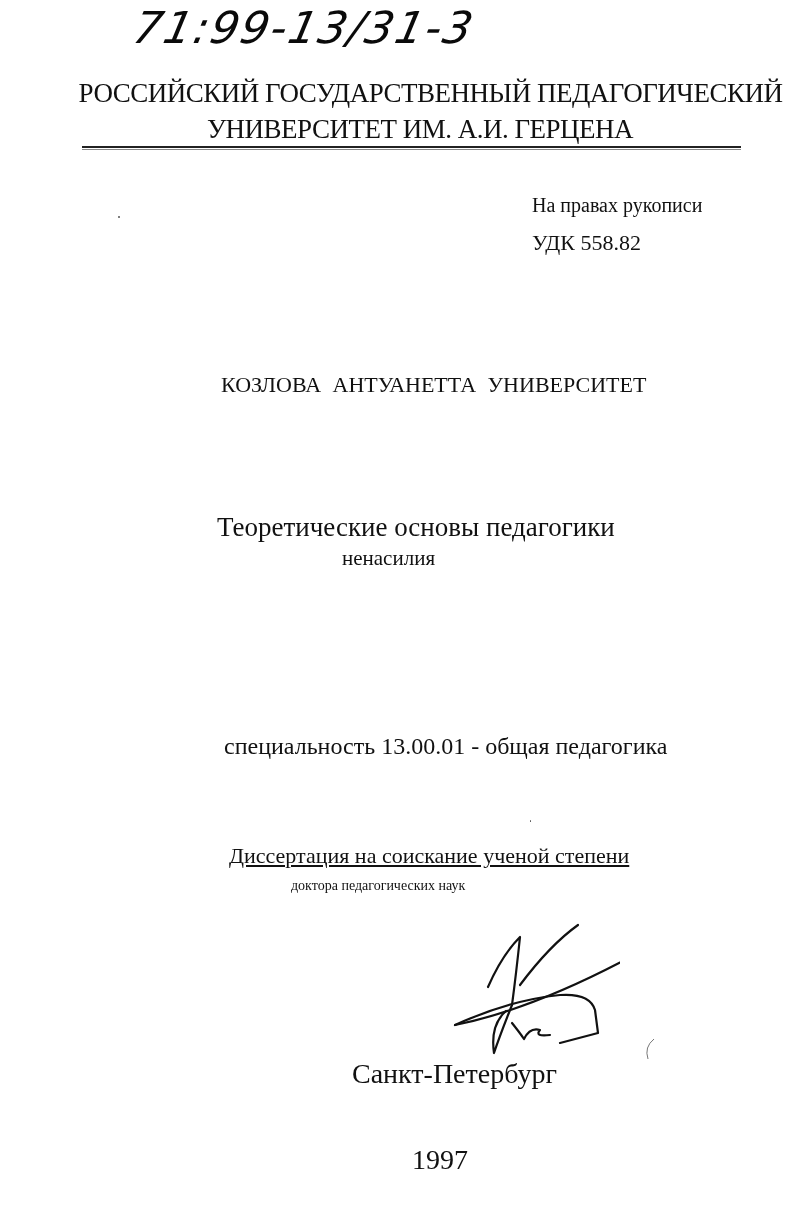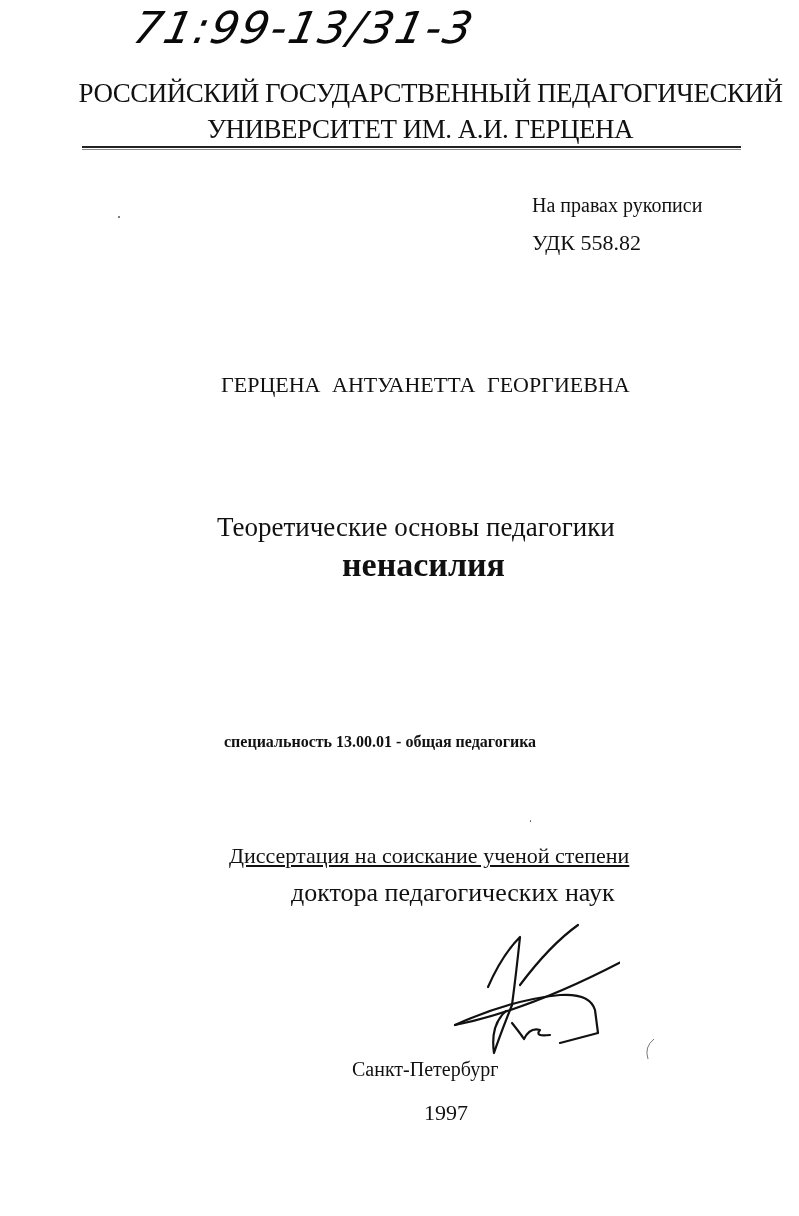--- a/index.html
+++ b/index.html
@@ -15,46 +15,46 @@
     }
     .inst { left: 0; width: 861px; text-align: center; font-size: 27px; letter-spacing: -0.5px; }
     .inst1 { top: 78px; }
     .inst2 { top: 114px; left: 0; width: 840px; }
     .rule { left: 82px; top: 146px; width: 659px; height: 2px; background: #222; }
     .rule-thin { left: 82px; top: 149px; width: 659px; height: 1px; background: #888; }
     .rights { left: 532px; top: 194px; font-size: 20px; }
     .udk { left: 532px; top: 230px; font-size: 22px; }
     .author { left: 221px; top: 372px; font-size: 22px; word-spacing: 6px; }
     .title1 { left: 217px; top: 512px; font-size: 27px; font-weight: normal; }
-    .title2 { left: 342px; top: 546px; font-size: 34px; font-weight: bold; }
-    .spec { left: 224px; top: 733px; font-size: 16px; font-weight: bold; }
+    .title2 { left: 342px; top: 546px; font-size: 21px; font-weight: normal; }
+    .spec { left: 224px; top: 733px; font-size: 24px; }
     .diss1 { left: 229px; top: 843px; font-size: 22px; text-decoration: underline; }
-    .diss2 { left: 291px; top: 878px; font-size: 26px; }
-    .city { left: 352px; top: 1058px; font-size: 20px; }
-    .year { left: 412px; top: 1100px; font-size: 22px; margin-left: 12px; }
+    .diss2 { left: 291px; top: 878px; font-size: 14px; }
+    .city { left: 352px; top: 1058px; font-size: 28px; }
+    .year { left: 412px; top: 1144px; font-size: 28px; }
     .sig { left: 450px; top: 915px; width: 170px; height: 140px; }
     .mark { left: 640px; top: 1035px; width: 20px; height: 30px; }
     .dot { position: absolute; width: 2px; height: 2px; background: #555; border-radius: 1px; }
   </style>
 </head>
 <body>
 
 <div class="abs handnum">71:99-13/31-3</div>
 
 <div class="abs inst inst1">РОССИЙСКИЙ ГОСУДАРСТВЕННЫЙ ПЕДАГОГИЧЕСКИЙ</div>
 <div class="abs inst inst2">УНИВЕРСИТЕТ ИМ. А.И. ГЕРЦЕНА</div>
 <div class="abs rule"></div>
 <div class="abs rule-thin"></div>
 
 <div class="dot" style="left:118px;top:216px;"></div>
 
 <div class="abs rights">На правах рукописи</div>
 <div class="abs udk">УДК 558.82</div>
 
-<div class="abs author">ГЕРЦЕНА  АНТУАНЕТТА  ГЕОРГИЕВНА</div>
+<div class="abs author">КОЗЛОВА  АНТУАНЕТТА  УНИВЕРСИТЕТ</div>
 
 <div class="abs title1">Теоретические основы педагогики</div>
 <div class="abs title2">ненасилия</div>
 
 <div class="abs spec">специальность 13.00.01 - общая педагогика</div>
 
 <div class="dot" style="left:530px;top:820px;width:1px;height:2px;"></div>
 
 <div class="abs diss1">Диссертация на соискание ученой степени</div>
 <div class="abs diss2">доктора педагогических наук</div>

